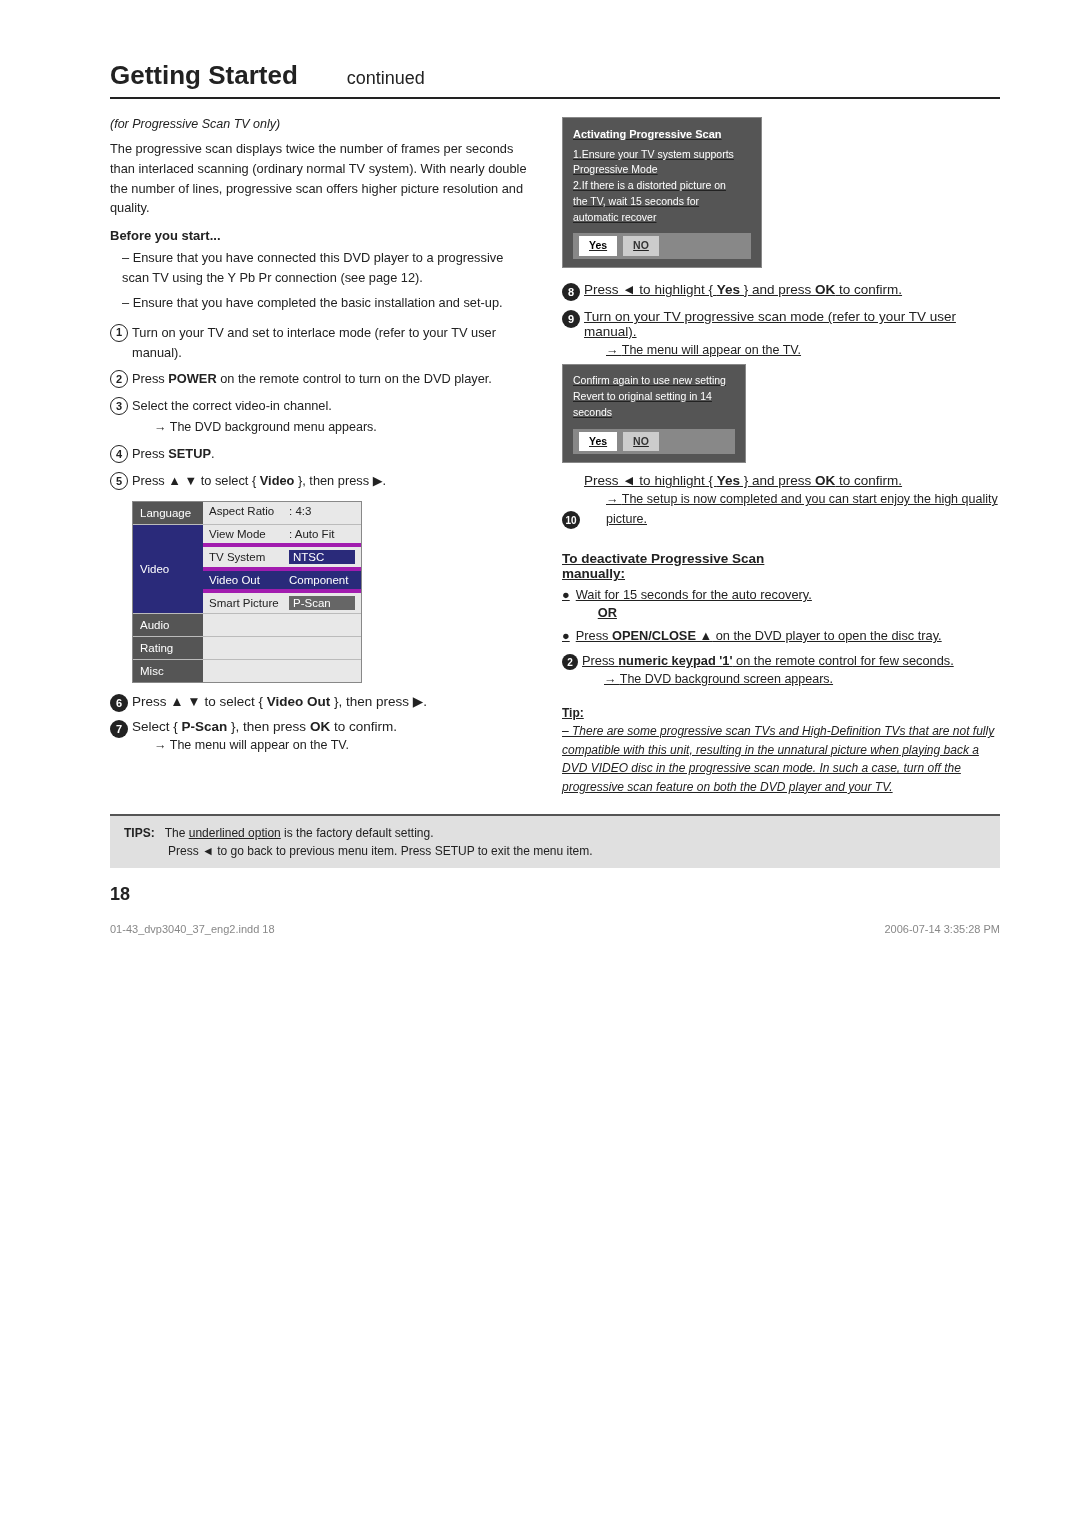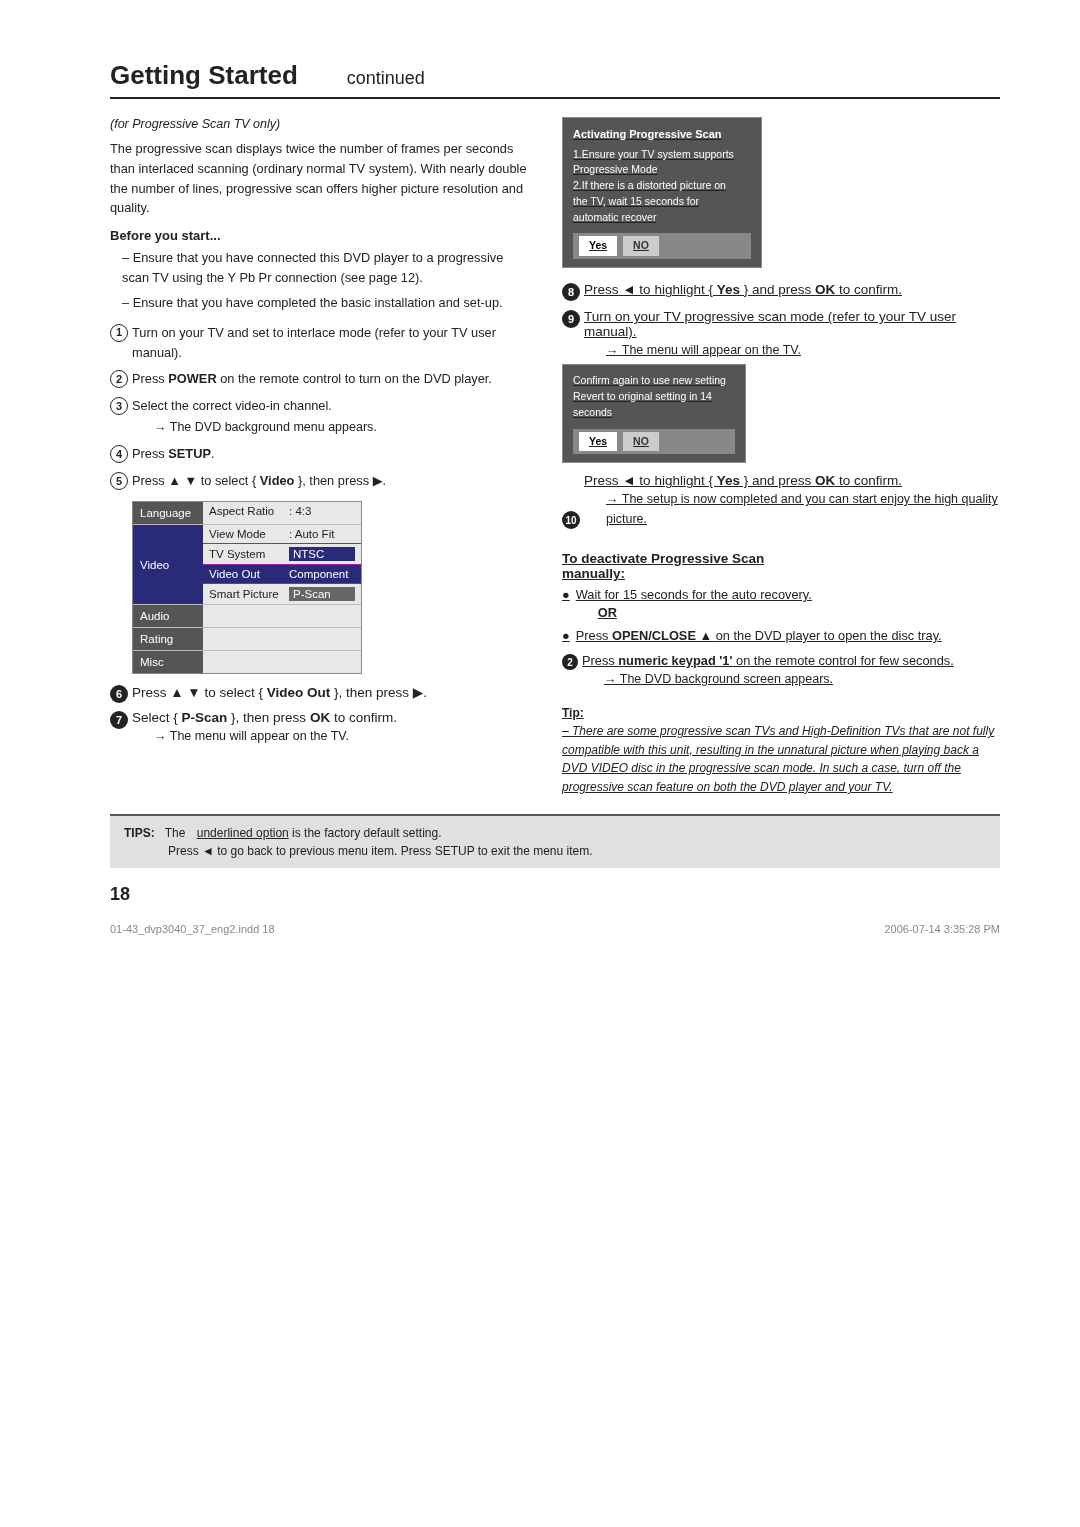--- a/index.html
+++ b/index.html
@@ -160,21 +160,21 @@
       background: #2a2a7a;
     }
     .menu-items-col {
       flex: 1;
       padding: 0;
     }
     .menu-item-row {
       display: flex;
       align-items: center;
       padding: 3px 6px;
-      border-bottom: 1px solid #a21caf;
+      border-bottom: 4px solid #a21caf;
       font-size: 11.5px;
     }
     .menu-item-row:last-child { border-bottom: none; }
     .menu-item-row.selected-row {
       background: #2a2a7a;
       color: #fff;
     }
     .menu-item-label { width: 80px; }
     .menu-item-val { flex: 1; }
     .menu-item-val.highlighted {
@@ -272,21 +272,21 @@
       background: #ccc;
     }
     .margin-line-right {
       position: absolute;
       right: 60px;
       top: 55px;
       bottom: 55px;
       width: 1px;
       background: #ccc;
     }
-    .underline { text-decoration: underline; margin-left: 8px; }
+    .underline { text-decoration: underline; }
     .or-label {
       font-weight: bold;
       display: block;
       margin: 3px 0 3px 22px;
     }
     .tip-section {
       font-style: italic;
       font-size: 12px;
       line-height: 1.55;
       margin-top: 14px;

